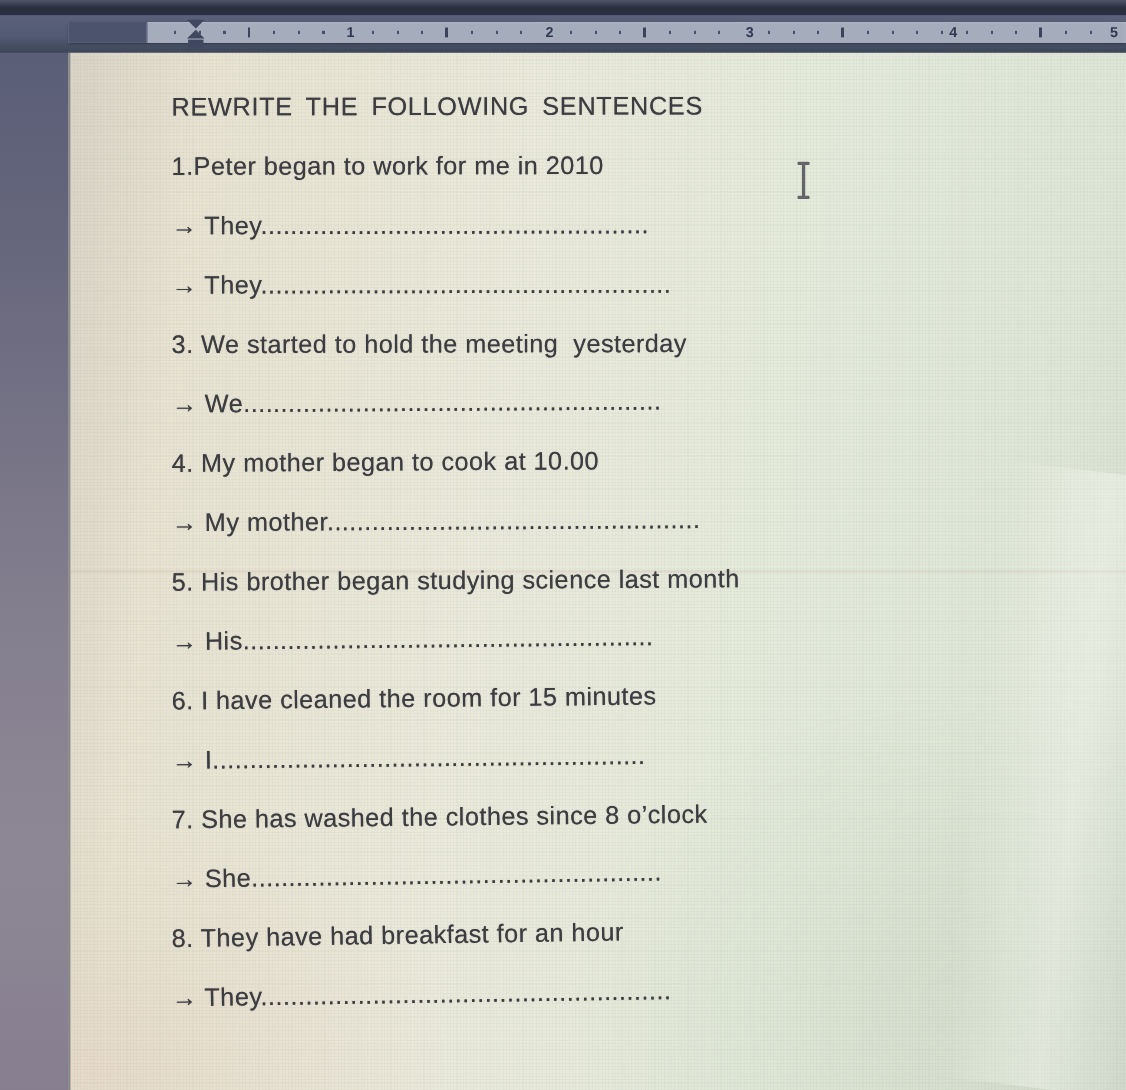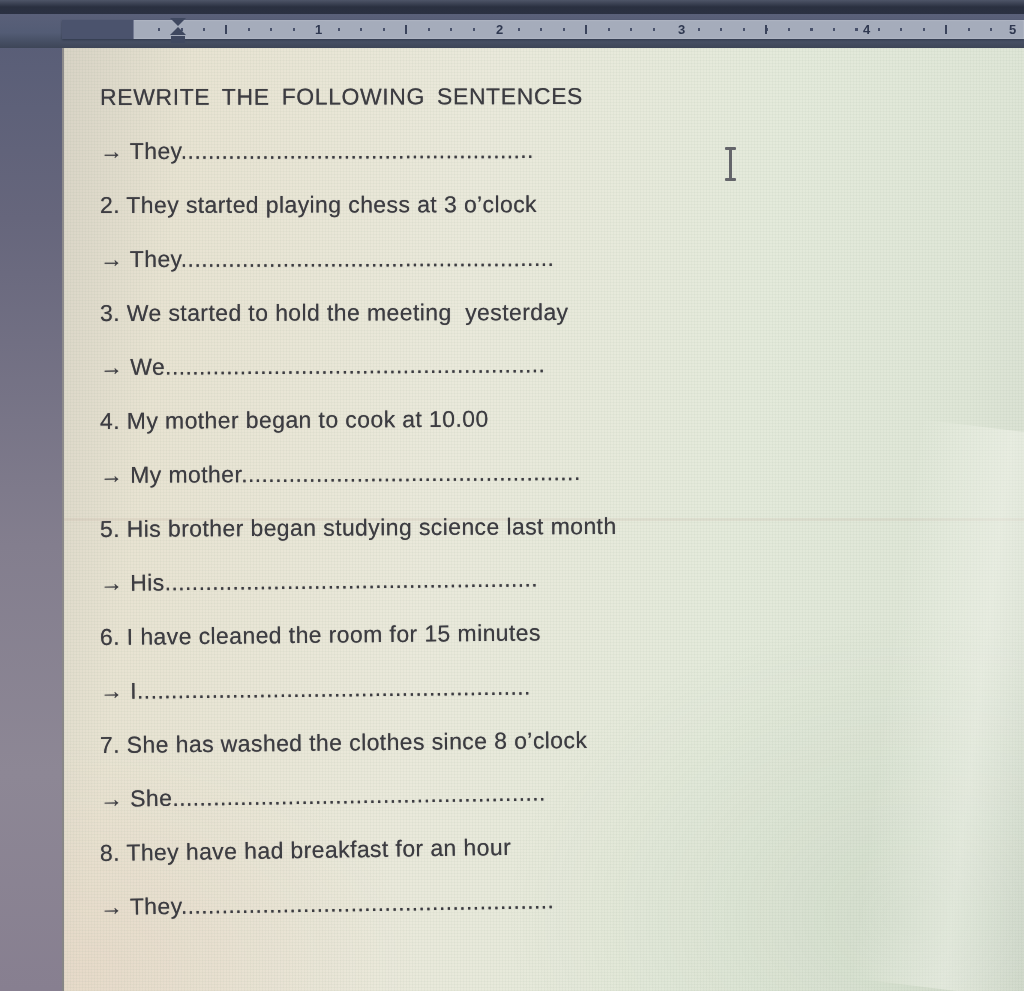--- a/index.html
+++ b/index.html
@@ -83,21 +83,21 @@
     background:linear-gradient(to right,transparent 0%,rgba(255,255,248,.35) 52%,transparent 100%);
     transform:rotate(7deg);
   }
   .photo-band{
     position:absolute;left:0;right:0;top:470px;height:3px;
     background:rgba(190,162,150,.15);pointer-events:none;
   }
 
   
   .doc{
-    position:absolute;inset:0;padding:36px 0 0 36px;
+    position:absolute;inset:0;padding:36px 0 0 92px;
   }
   .line{
     line-height:26px;margin-bottom:28px;font-size:23px;color:#3c3c41;
     white-space:pre;width:max-content;transform-origin:0 50%;
     letter-spacing:.4px;
     text-shadow:0 0 .7px rgba(62,62,68,.75);
   }
   .line.title{letter-spacing:.6px;word-spacing:5px;}
   .doc .line:nth-child(-n+5){transform:rotate(-.12deg);}
   .doc .line:nth-child(n+6):nth-child(-n+9){transform:rotate(-.35deg);}
@@ -132,23 +132,23 @@
     </div>
   </div>
 </div>
 
 <div class="page">
   <div class="photo-band"></div>
 
   <div class="doc">
     <div class="line title">REWRITE THE FOLLOWING SENTENCES</div>
 
+    <div class="line sentence">1.Peter began to work for me in 2010</div>
     <div class="line answer">→ They....................................................</div>
 
-    <div class="line sentence">2. They started playing chess at 3 o’clock</div>
     <div class="line answer">→ They.......................................................</div>
 
     <div class="line sentence">3. We started to hold the meeting  yesterday</div>
     <div class="line answer">→ We........................................................</div>
 
     <div class="line sentence">4. My mother began to cook at 10.00</div>
     <div class="line answer">→ My mother..................................................</div>
 
     <div class="line sentence">5. His brother began studying science last month</div>
     <div class="line answer">→ His.......................................................</div>

